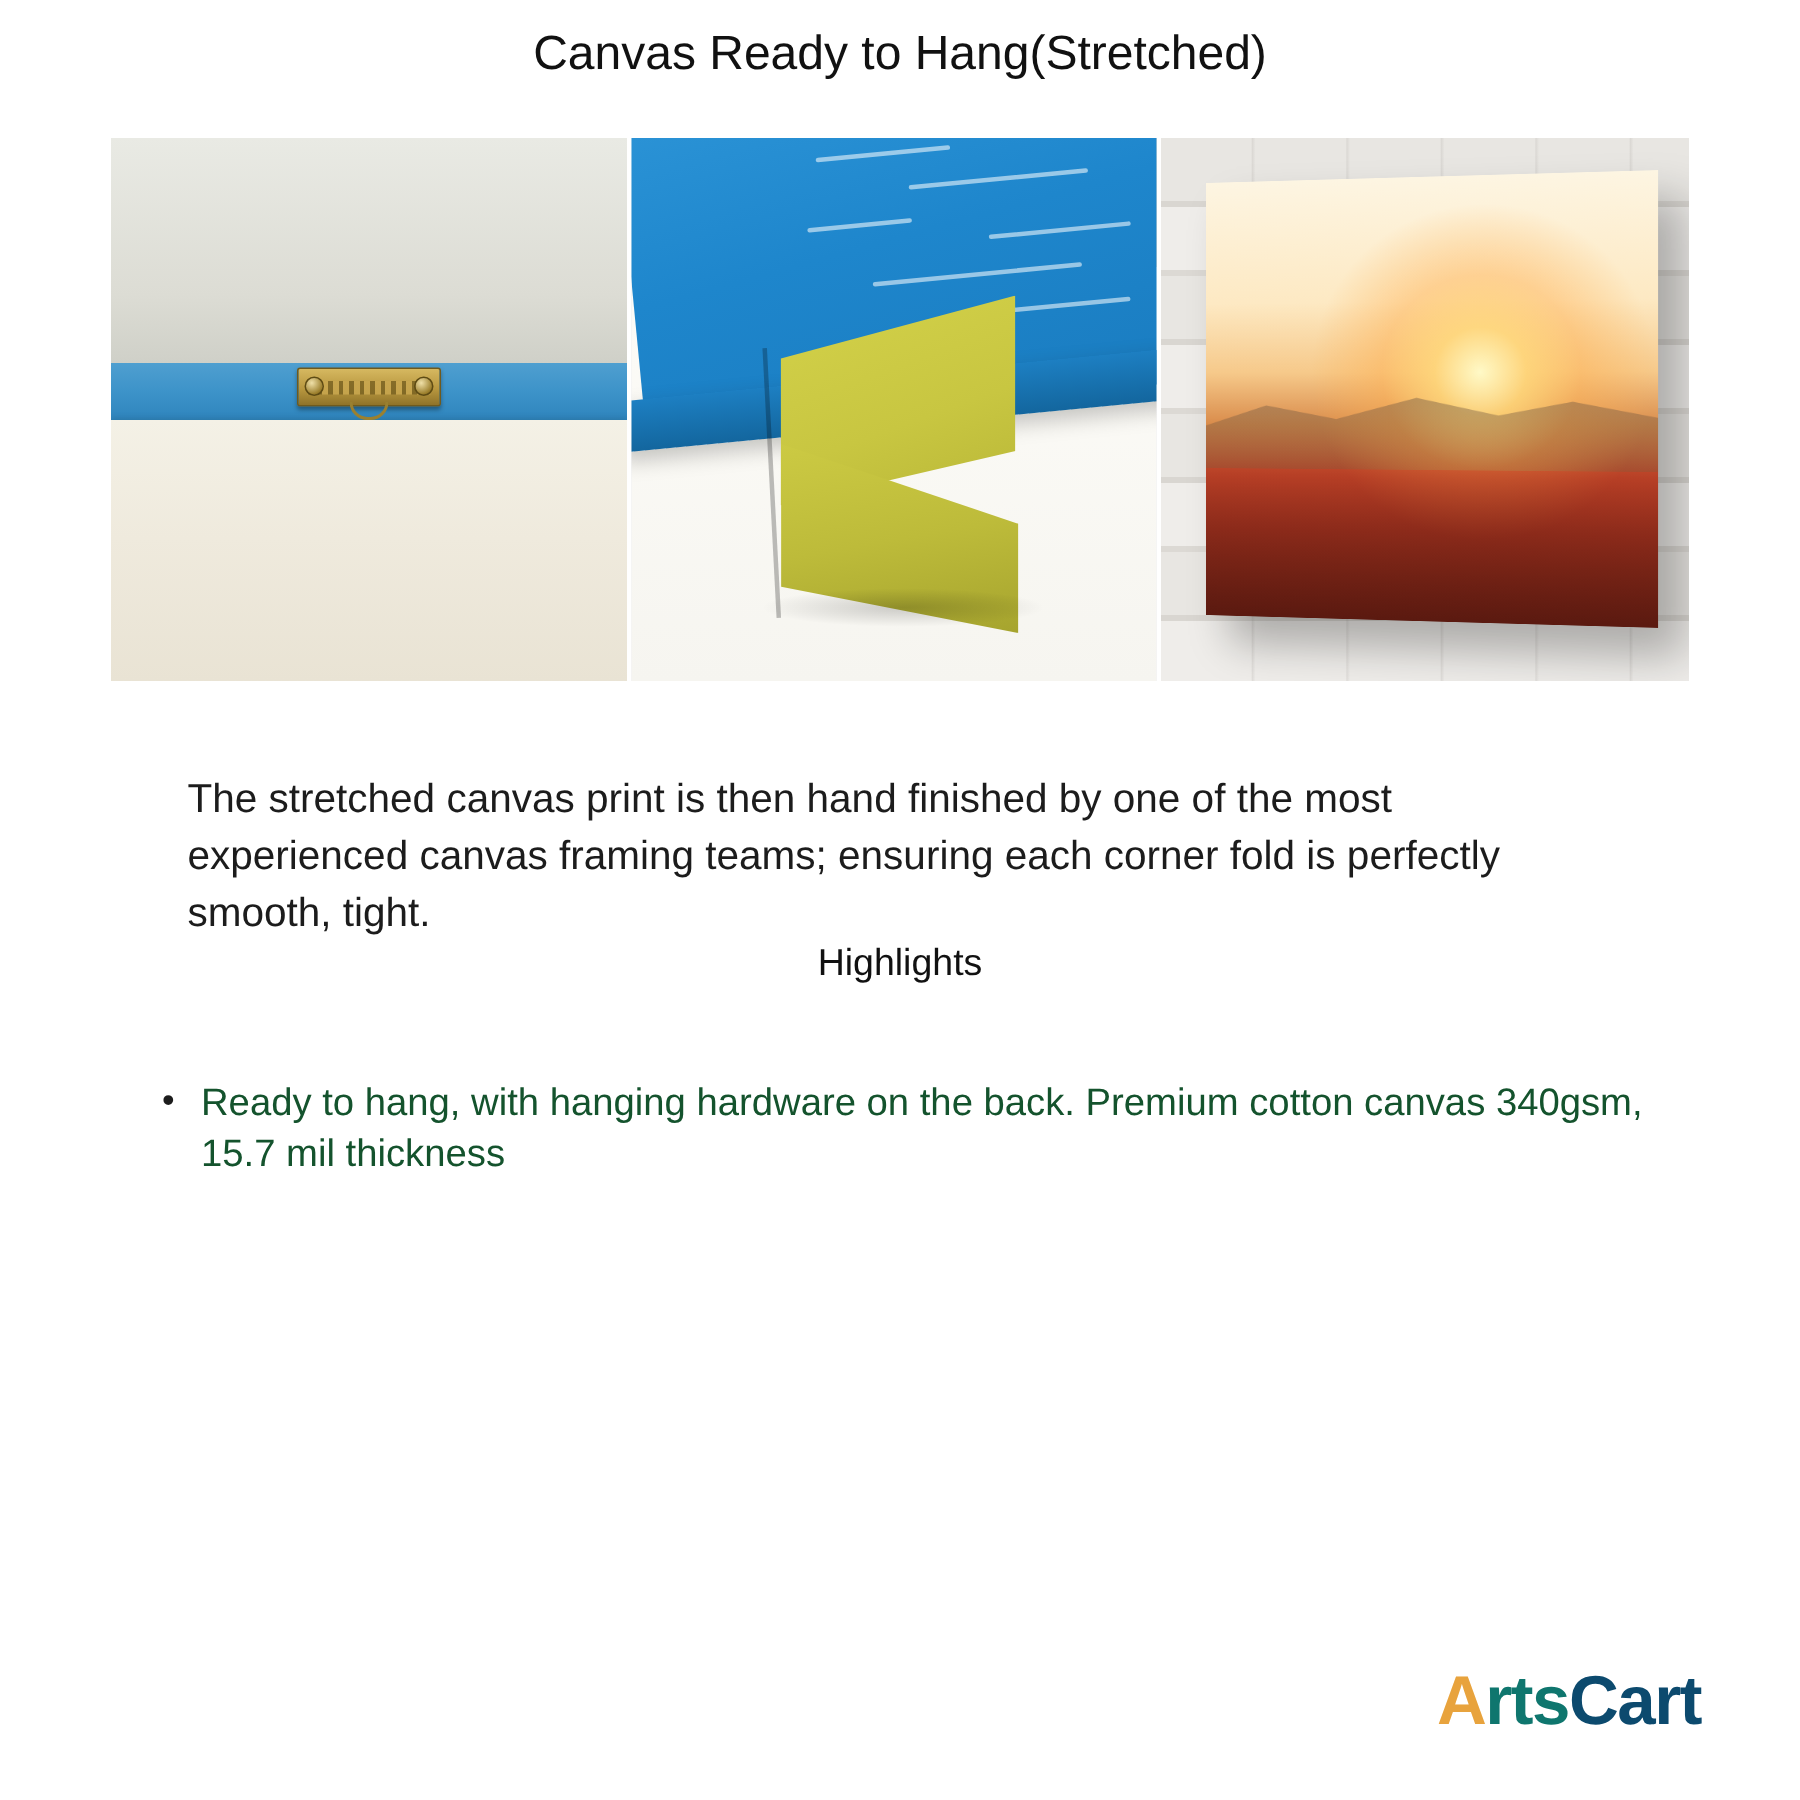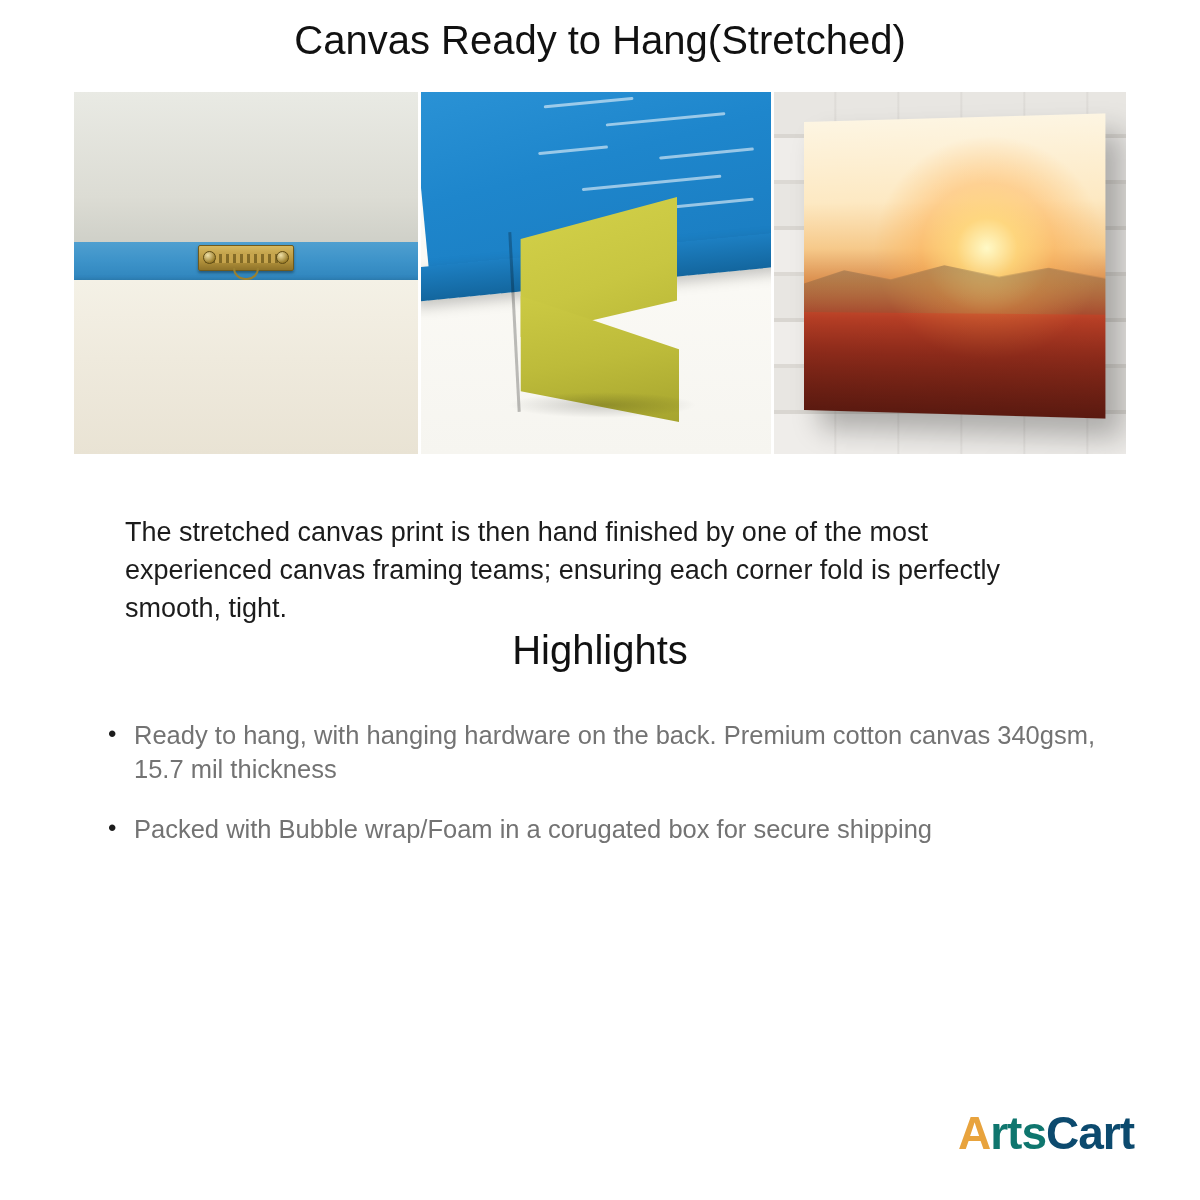--- a/index.html
+++ b/index.html
@@ -16,21 +16,21 @@
   .page {
     position: relative;
     width: 1200px;
     height: 1200px;
     background: #ffffff;
   }
 
   
   .title {
     text-align: center;
-    font-size: 40px;
+    font-size: 32px;
     font-weight: 400;
     letter-spacing: 0px;
     color: #111111;
     padding-top: 18px;
     line-height: 1.1;
   }
 
   
   .image-strip {
     position: absolute;
@@ -208,40 +208,40 @@
     line-height: 38px;
     color: #1c1c1c;
   }
 
   
   .highlights-title {
     position: absolute;
     top: 628px;
     left: 0; right: 0;
     text-align: center;
-    font-size: 40px;
+    font-size: 25px;
     font-weight: 400;
     color: #111111;
   }
   .bullets {
     position: absolute;
     top: 718px;
     left: 104px;
     width: 1010px;
     margin: 0;
     padding: 0;
     list-style: none;
   }
   .bullets li {
     position: relative;
     padding-left: 30px;
     font-size: 25.5px;
     line-height: 34px;
     margin-bottom: 26px;
-    color: #737373;
+    color: #14532d;
   }
   .bullets li:before {
     content: "\2022";
     position: absolute;
     left: 4px;
     top: -1px;
     font-size: 24px;
     color: #1c1c1c;
   }
 
@@ -311,21 +311,20 @@
     </div>
 
   </div>
 
   <p class="intro">The stretched canvas print is then hand finished by one of the most experienced canvas framing teams; ensuring each corner fold is perfectly smooth, tight.</p>
 
   <div class="highlights-title">Highlights</div>
 
   <ul class="bullets">
     <li>Ready to hang,  with hanging hardware on the back.  Premium cotton canvas 340gsm, 15.7 mil thickness</li>
-    <li>Packed with Bubble wrap/Foam in a corugated box for secure shipping</li>
   </ul>
 
   <div class="logo">
     <span class="a-accent">A</span>
       <span class="arts">rts</span>
       <span class="cart">Cart</span>
   </div>
 
 </div>
 

